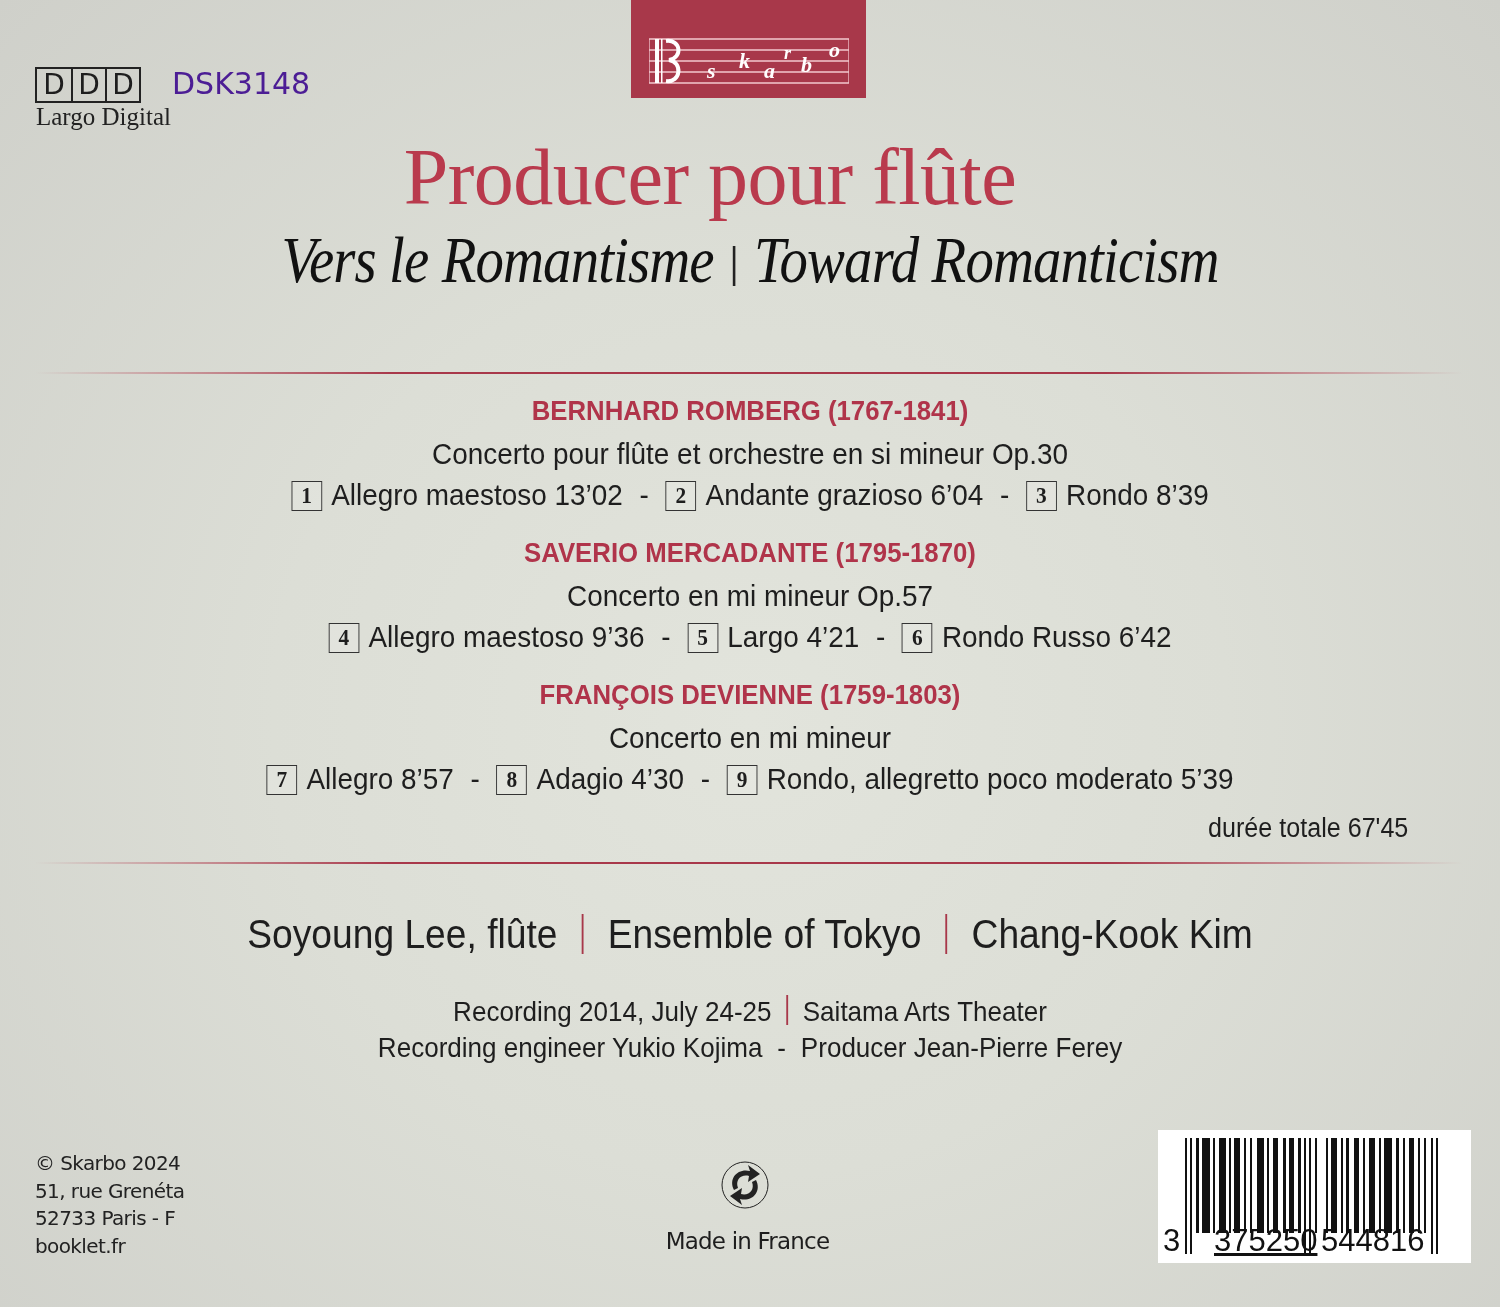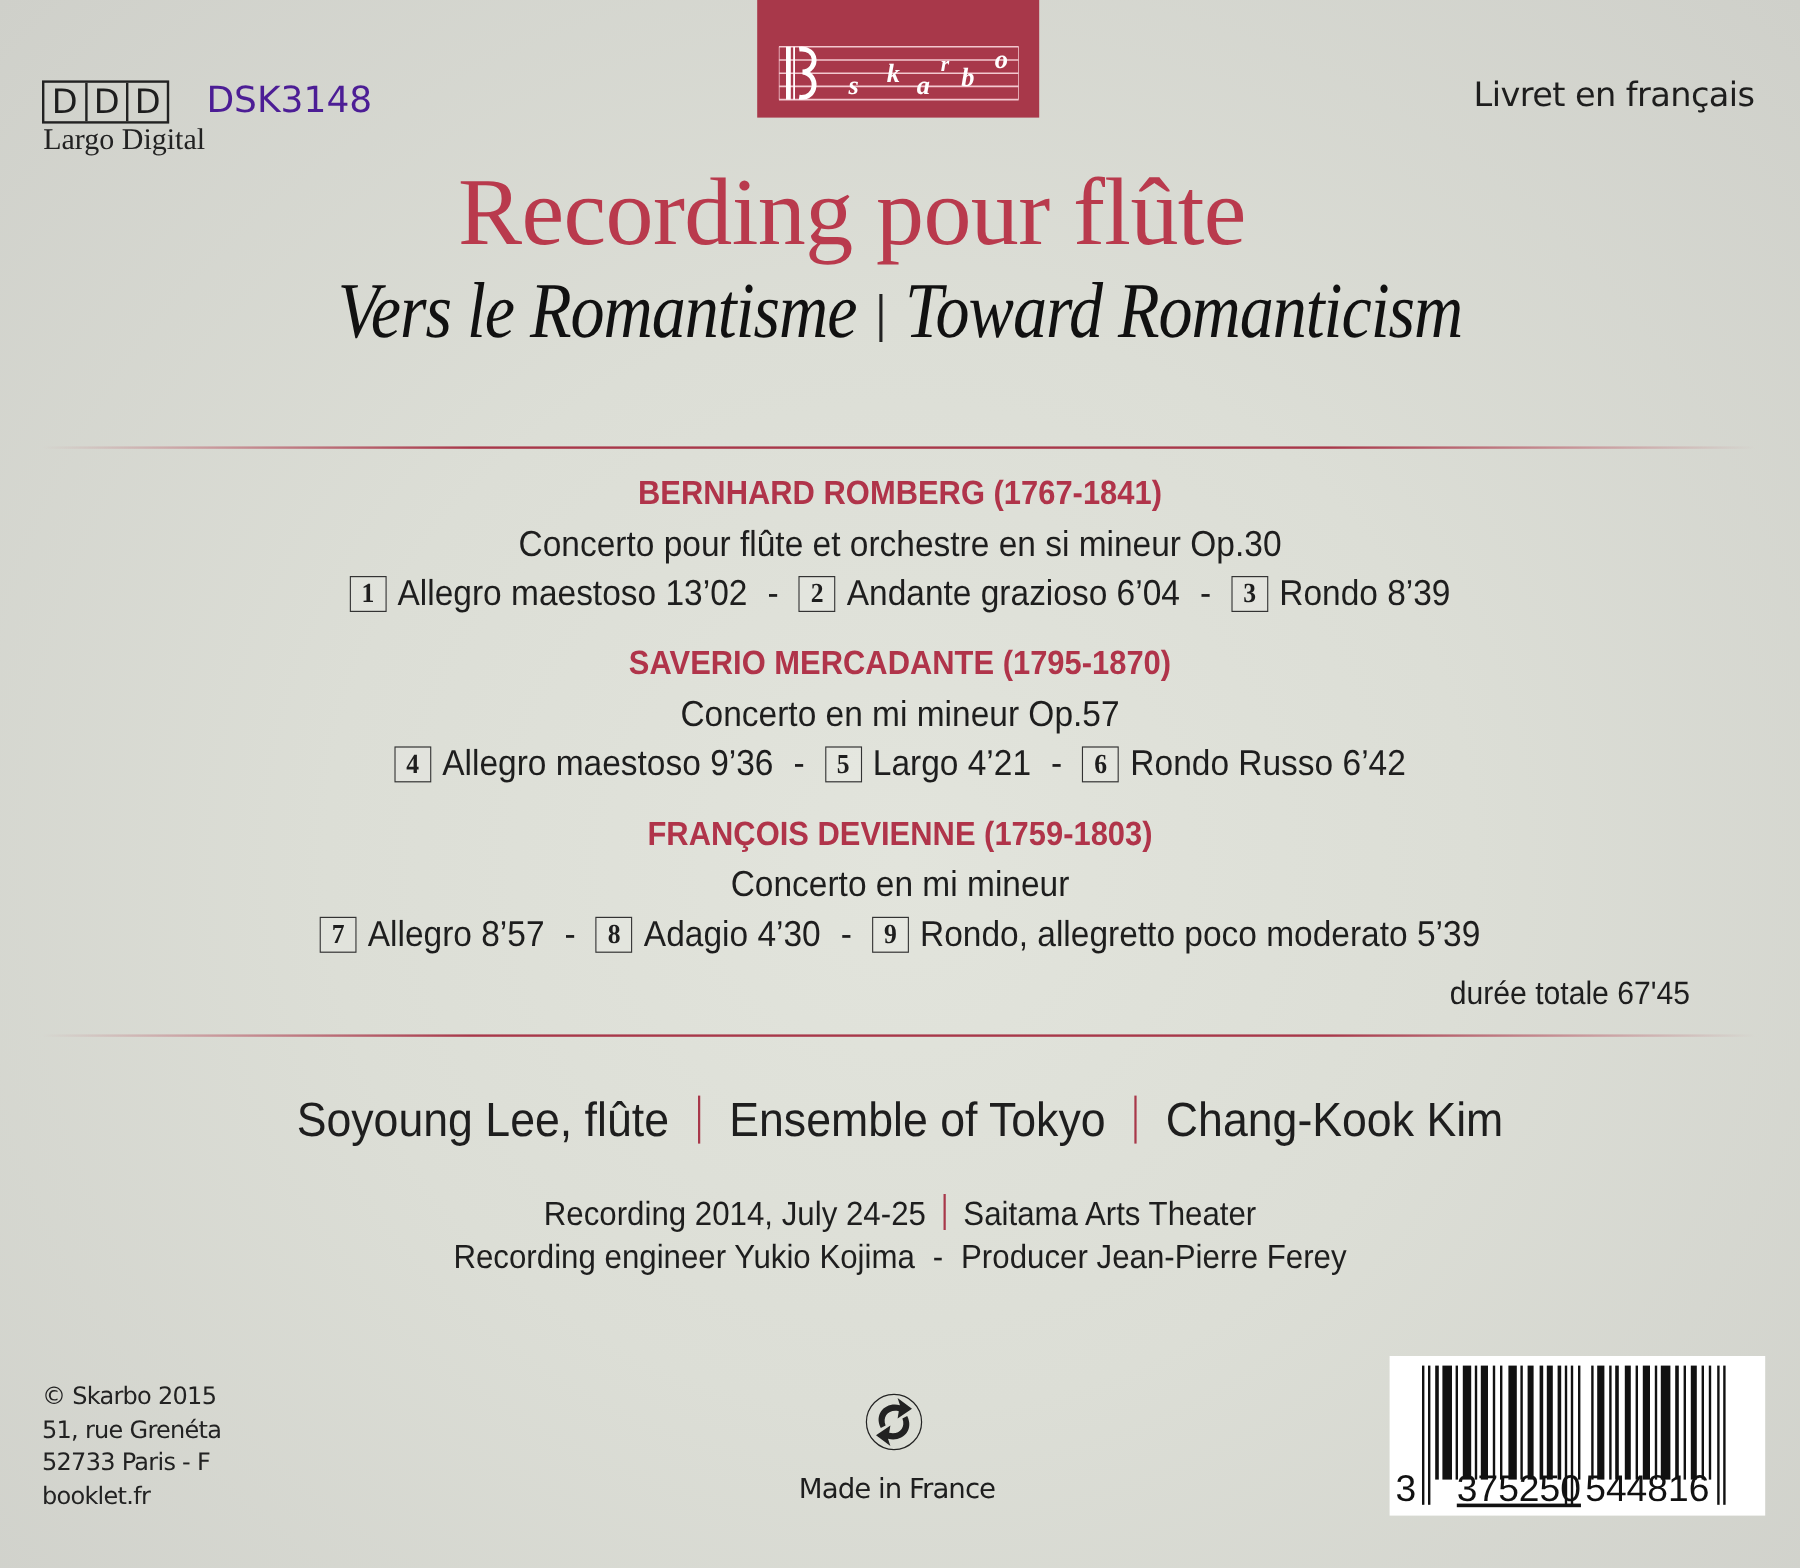--- a/index.html
+++ b/index.html
@@ -93,24 +93,23 @@
       <text x="90" y="30" font-size="22">k</text>
       <text x="115" y="40" font-size="22">a</text>
       <text x="135" y="21" font-size="18">r</text>
       <text x="152" y="34" font-size="22">b</text>
       <text x="180" y="19" font-size="22">o</text>
     </g>
   </svg>
 </div>
 
 <div class="abs lang">
-  <div>Livret en français</div>
-</div>
-
-<div class="abs title">Recording pour flûte</div>
+</div>
+
+<div class="abs title">Producer pour flûte</div>
 <div class="abs subtitle">
   <span>Vers le Romantisme</span><span class="bar"></span><span>Toward Romanticism</span>
 </div>
 
 <div class="abs sep" style="top:372px;"></div>
 
 <div class="abs composer" style="top:395px;">BERNHARD ROMBERG (1767-1841)</div>
 <div class="abs work" style="top:437px;">Concerto pour flûte et orchestre en si mineur Op.30</div>
 <div class="abs tracks" style="top:478px;">
   <span class="trk"><span class="num">1</span><span>Allegro maestoso 13’02</span></span><span class="dash">-</span><span class="trk"><span class="num">2</span><span>Andante grazioso 6’04</span></span><span class="dash">-</span><span class="trk"><span class="num">3</span><span>Rondo 8’39</span></span>
@@ -137,21 +136,21 @@
 </div>
 
 <div class="abs credits" style="top:995px;">
   <span>Recording 2014, July 24-25</span><span class="pipe"></span><span>Saitama Arts Theater</span>
 </div>
 <div class="abs credits" style="top:1032px;">
   <span>Recording engineer Yukio Kojima</span><span class="dash">-</span><span>Producer Jean-Pierre Ferey</span>
 </div>
 
 <div class="abs address">
-  <div>© Skarbo 2015</div>
+  <div>© Skarbo 2024</div>
   <div>51, rue Grenéta</div>
   <div>52733 Paris - F</div>
   <div>booklet.fr</div>
 </div>
 
 <div class="abs recycle">
   <svg width="50" height="50" viewBox="0 0 50 50">
     <circle cx="25" cy="25" r="23" fill="none" stroke="#222" stroke-width="1"></circle>
     <path d="M14 30 C8 18 18 8 30 11 L28 5 L40 14 L28 22 L29 16 C21 14 15 20 18 28 Z" fill="#222"></path>
     <path d="M36 20 C42 32 32 42 20 39 L22 45 L10 36 L22 28 L21 34 C29 36 35 30 32 22 Z" fill="#222"></path>

